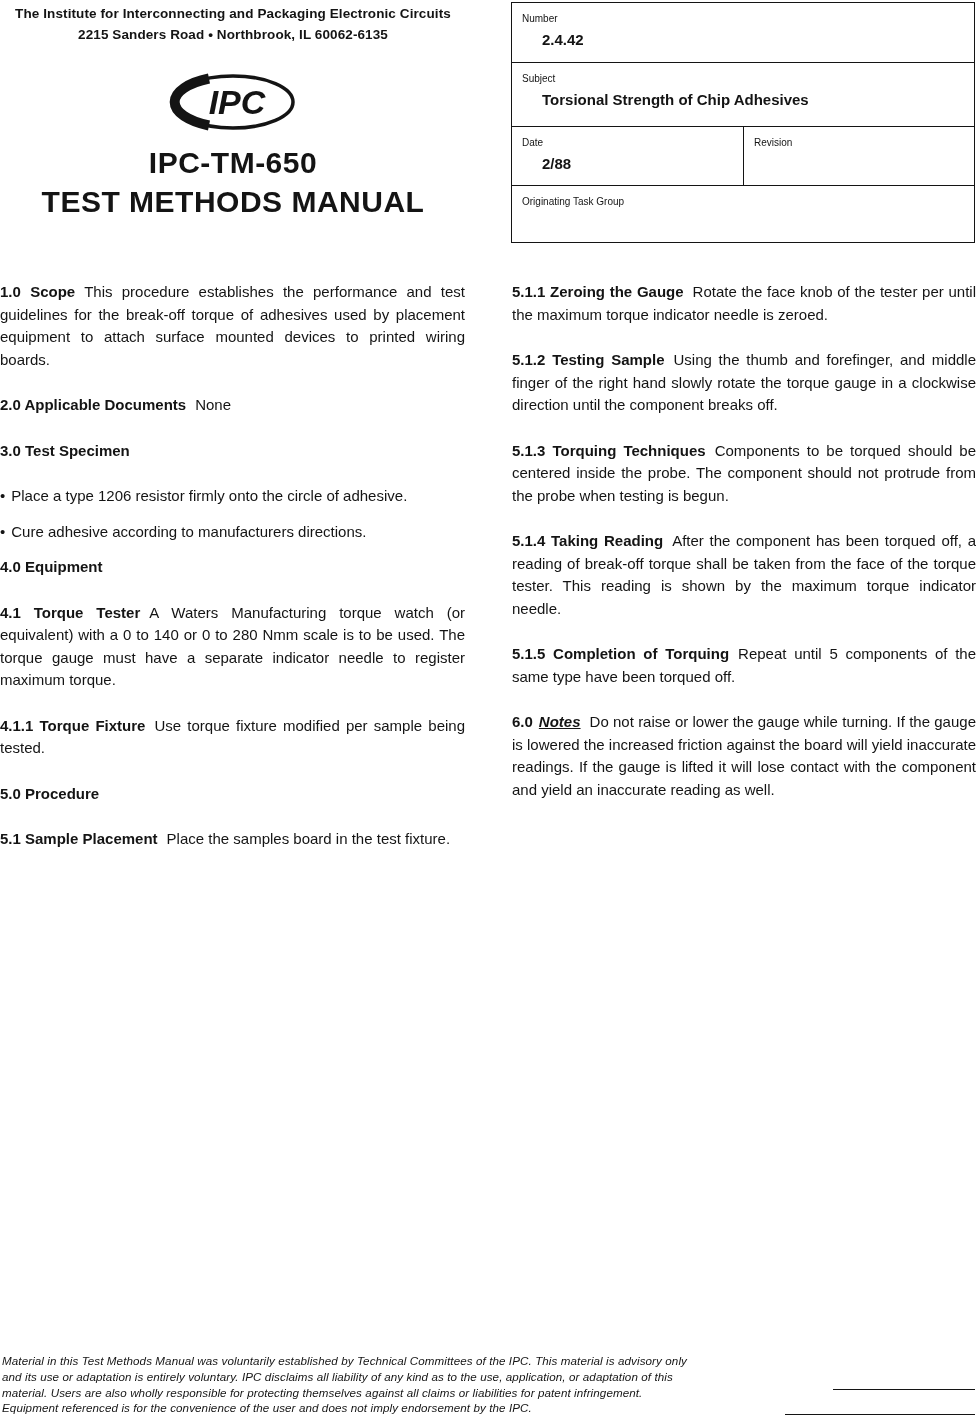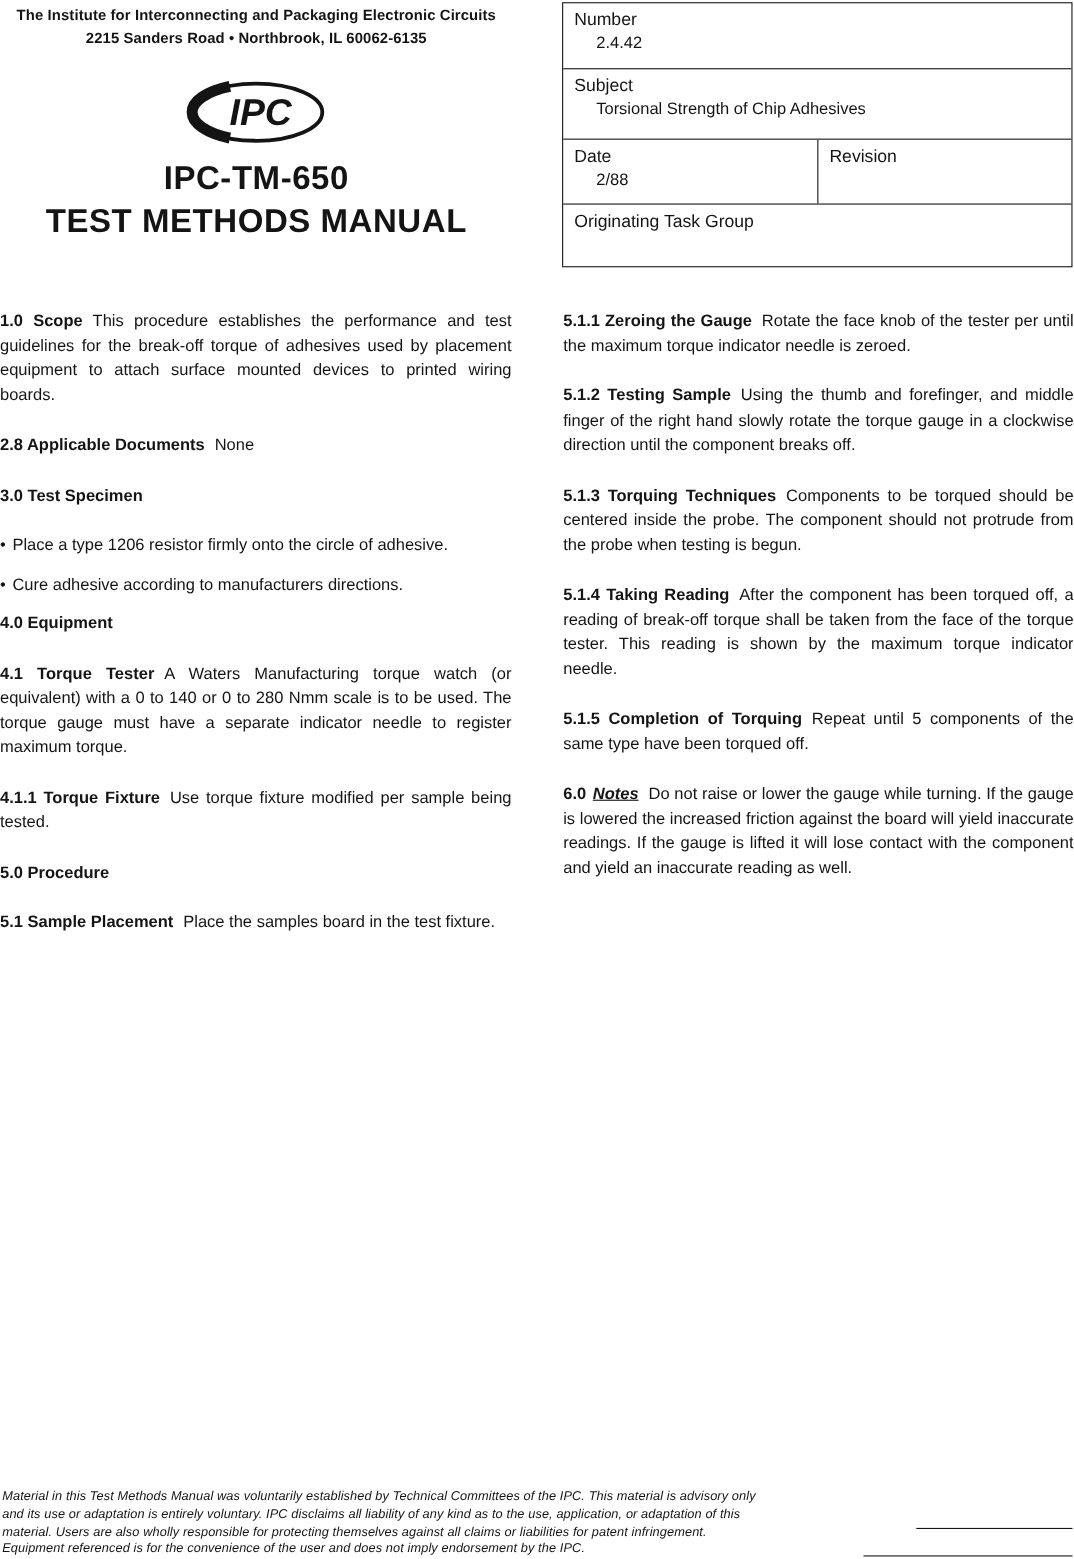--- a/index.html
+++ b/index.html
@@ -11,22 +11,22 @@
   .masthead { position:absolute; left:0; top:3px; width:466px; text-align:center; }
   .org { font-weight:bold; font-size:13.5px; line-height:21px; letter-spacing:.1px; }
   .logo-wrap { margin-top:27px; height:62px; display:flex; justify-content:center; align-items:flex-start;text-decoration:underline; }
   .title1 { margin-top:12px; font-size:30px; font-weight:bold; letter-spacing:.5px; }
   .title2 { margin-top:5px; font-size:30px; font-weight:bold; letter-spacing:.5px; }
 
   
   .infobox { position:absolute; left:511px; top:2px; width:464px; border:1.5px solid #141414; }
   .ib-row { border-top:1.5px solid #141414; padding:6px 10px 8px 10px; }
   .ib-row:first-child { border-top:none; }
-  .ib-label { font-size:16px; line-height:19px; }
-  .ib-value { font-size:15px; font-weight:normal; line-height:20px; padding-left:20px; margin-top:2px; min-height:20px; }
+  .ib-label { font-size:10px; line-height:19px; }
+  .ib-value { font-size:15px; font-weight:bold; line-height:20px; padding-left:20px; margin-top:2px; min-height:20px; }
   .ib-r1 { height:59px; }
   .ib-r2 { height:64px; }
   .ib-r3 { height:59px; display:flex; padding:0; }
   .ib-r4 { height:57px; }
   .ib-cell { width:50%; padding:6px 10px 8px 10px; }
   .ib-cell + .ib-cell { border-left:1.5px solid #141414; }
 
   
   .col { position:absolute; top:281px; font-size:15px; line-height:22.5px; text-align:justify; }
   .col-left { left:0; width:465px; }
@@ -83,21 +83,21 @@
         <div class="ib-value"></div>
       </div>
     </div>
     <div class="ib-row ib-r4">
       <div class="ib-label">Originating Task Group</div>
     </div>
   </div>
 
   <div class="col col-left">
     <p class="para"><b class="h">1.0 Scope</b><span>This procedure establishes the performance and test guidelines for the break-off torque of adhesives used by placement equipment to attach surface mounted devices to printed wiring boards.</span></p>
-    <p class="para"><b class="h">2.8 Applicable Documents</b><span>None</span></p>
+    <p class="para"><b class="h">2.0 Applicable Documents</b><span>None</span></p>
     <p class="para"><b class="h">3.0 Test Specimen</b><span></span></p>
     <p class="bullet"><span class="b">•</span><span>Place a type 1206 resistor firmly onto the circle of adhesive.</span></p>
     <p class="bullet"><span class="b">•</span><span>Cure adhesive according to manufacturers directions.</span></p>
     <p class="para mt"><b class="h">4.0 Equipment</b><span></span></p>
     <p class="para"><b class="h">4.1 Torque Tester</b><span>A Waters Manufacturing torque watch (or equivalent) with a 0 to 140 or 0 to 280 Nmm scale is to be used. The torque gauge must have a separate indicator needle to register maximum torque.</span></p>
     <p class="para"><b class="h">4.1.1 Torque Fixture</b><span>Use torque fixture modified per sample being tested.</span></p>
     <p class="para"><b class="h">5.0 Procedure</b><span></span></p>
     <p class="para"><b class="h">5.1 Sample Placement</b><span>Place the samples board in the test fixture.</span></p>
   </div>
 

